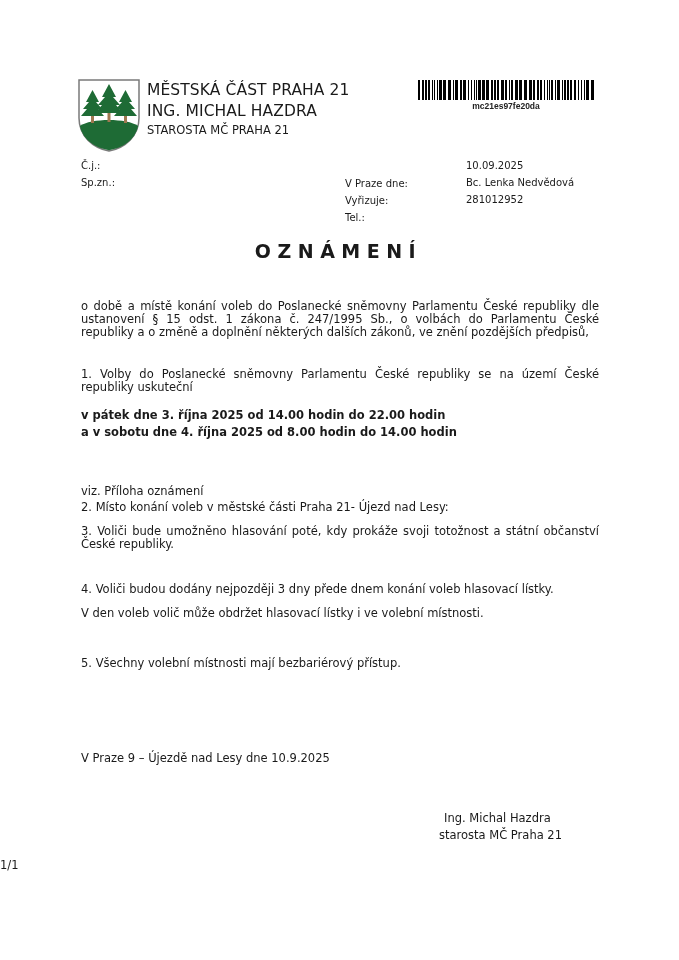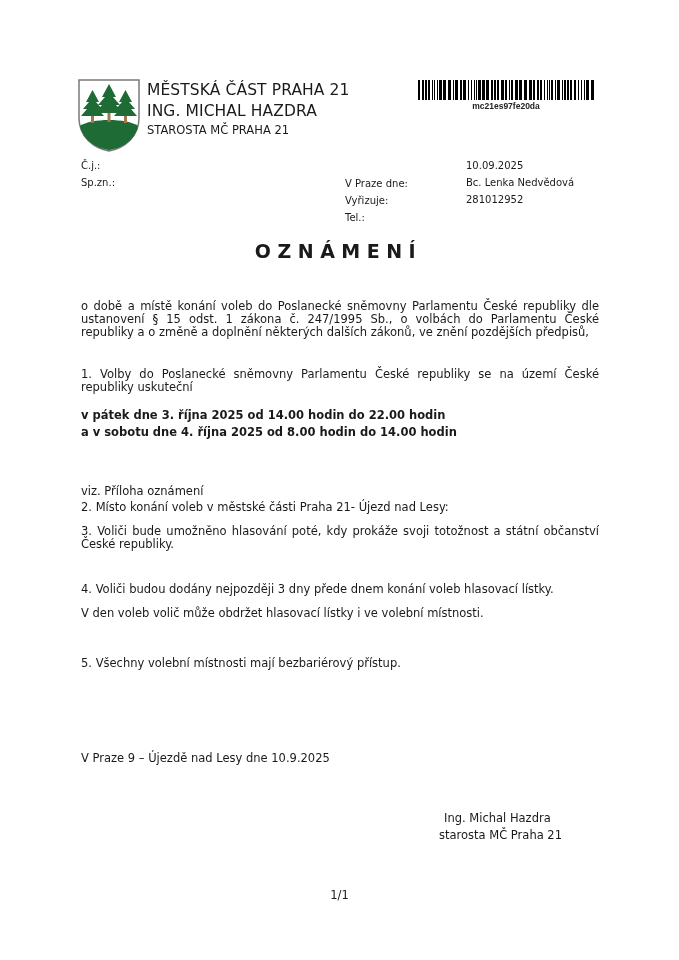--- a/index.html
+++ b/index.html
@@ -12,21 +12,21 @@
     .head-title { left: 147px; top: 80px; font-size: 15.5px; line-height: 21px; color: #1a1a1a; letter-spacing: 0.1px; white-space: nowrap; }
     .head-sub { left: 147px; top: 123px; font-size: 11.5px; color: #1a1a1a; white-space: nowrap; }
     .barcode { left: 418px; top: 80px; width: 176px; height: 20px; }
     .barcode-text { left: 418px; top: 101px; width: 176px; text-align: center; font-size: 8.5px; font-family: "Liberation Sans", sans-serif; color: #222; font-weight: bold; }
     .meta { font-size: 10px; line-height: 17px; white-space: nowrap; }
     .title { left: 0; width: 581px; top: 240px; text-align: center; font-size: 19px; font-weight: bold; letter-spacing: 6.5px; margin-left: 48px; }
     .para { left: 81px; width: 518px; font-size: 11.5px; line-height: 13px; text-align: justify; }
     .para.nojust { text-align: left; white-space: nowrap; }
     .bold { font-weight: bold; }
     .sig { font-size: 11.5px; line-height: 17px; white-space: nowrap; }
-    .pagenum { left: 0; width: 679px; top: 888px; text-align: center; font-size: 11.5px; }
+    .pagenum { left: 0; width: 679px; top: 858px; text-align: left; font-size: 11.5px; }
   </style>
 </head>
 <body>
 
 <div class="abs logo">
   <svg width="64" height="74" viewBox="0 0 64 74">
     <path d="M2 2 H62 V40 C62 58 48 70 32 73 C16 70 2 58 2 40 Z" fill="#ffffff" stroke="#7a7a7a" stroke-width="1.5"></path>
     <path d="M2.8 48 C14 40 50 40 61.2 48 C58 62 46 70 32 72.2 C18 70 6 62 2.8 48 Z" fill="#1e6b35"></path>
 
     <rect x="14" y="36" width="3" height="9" fill="#a07850"></rect>

